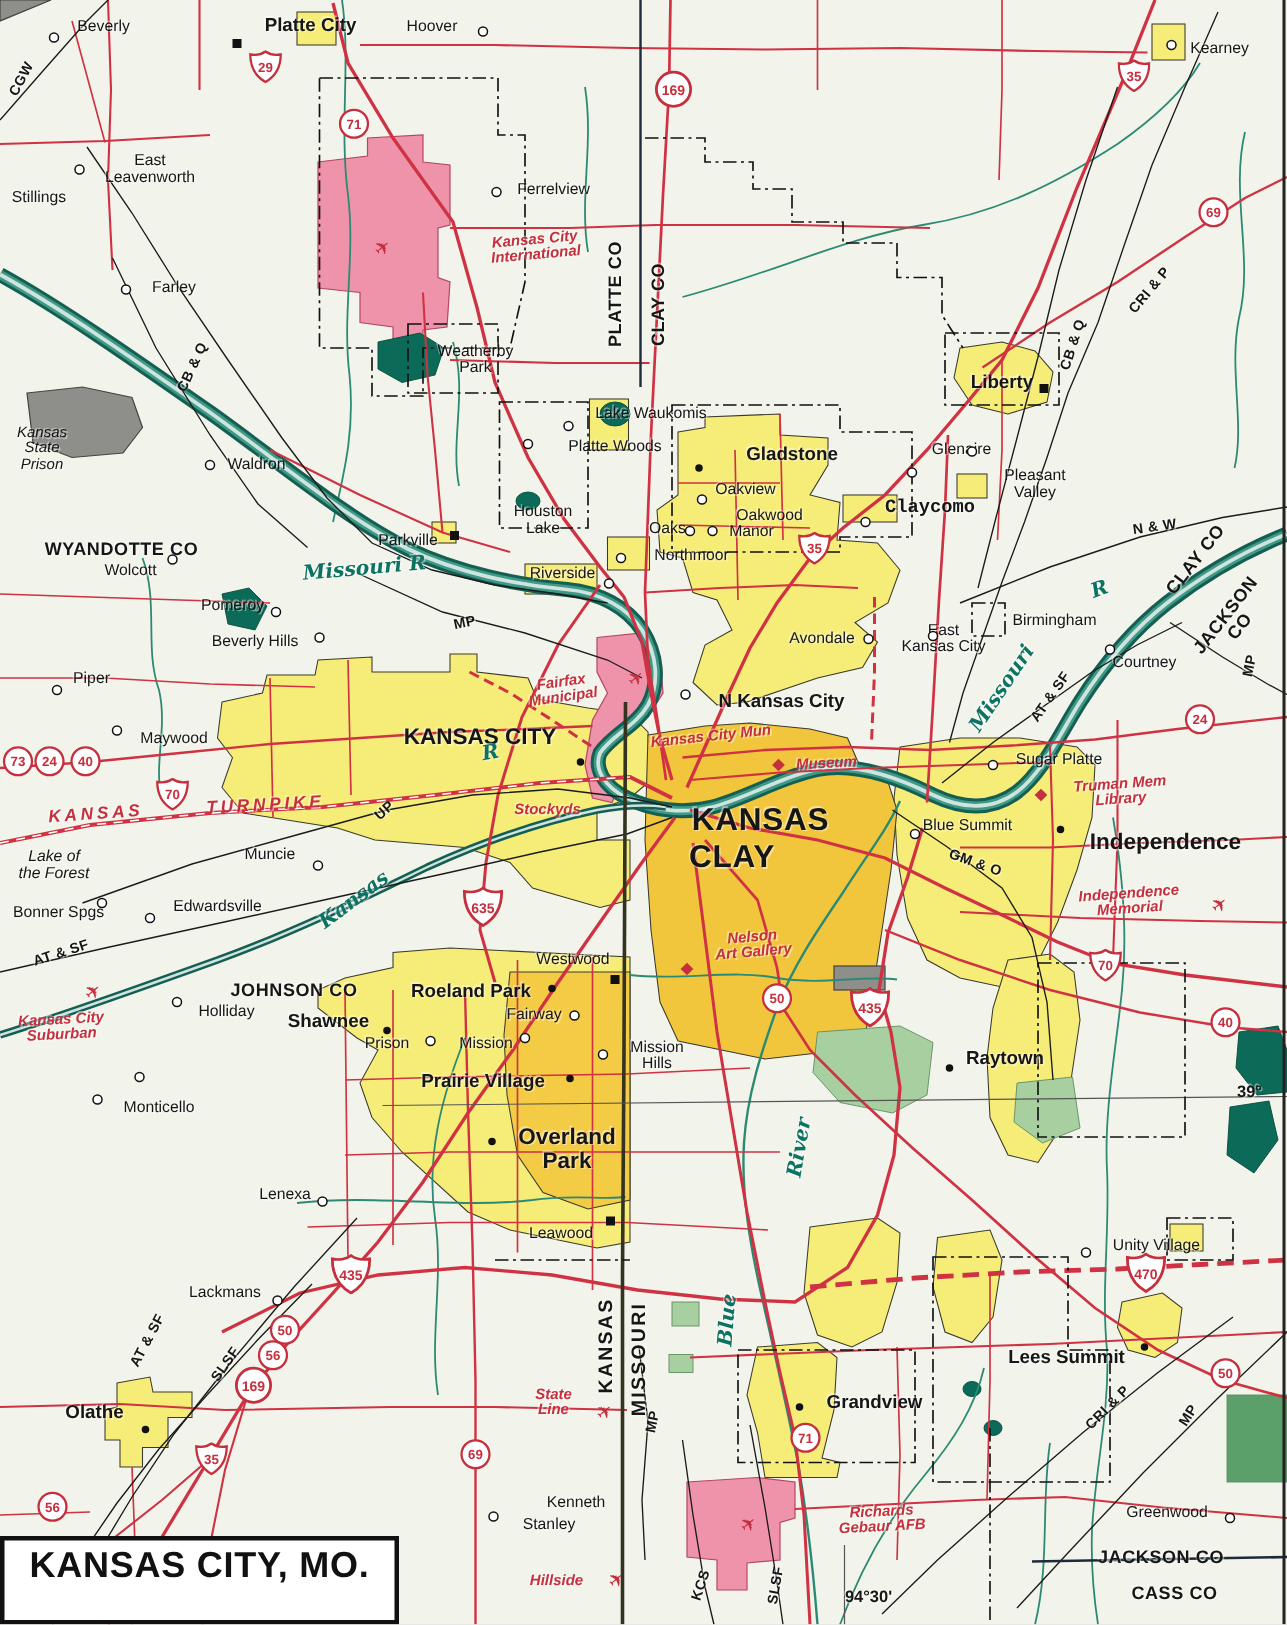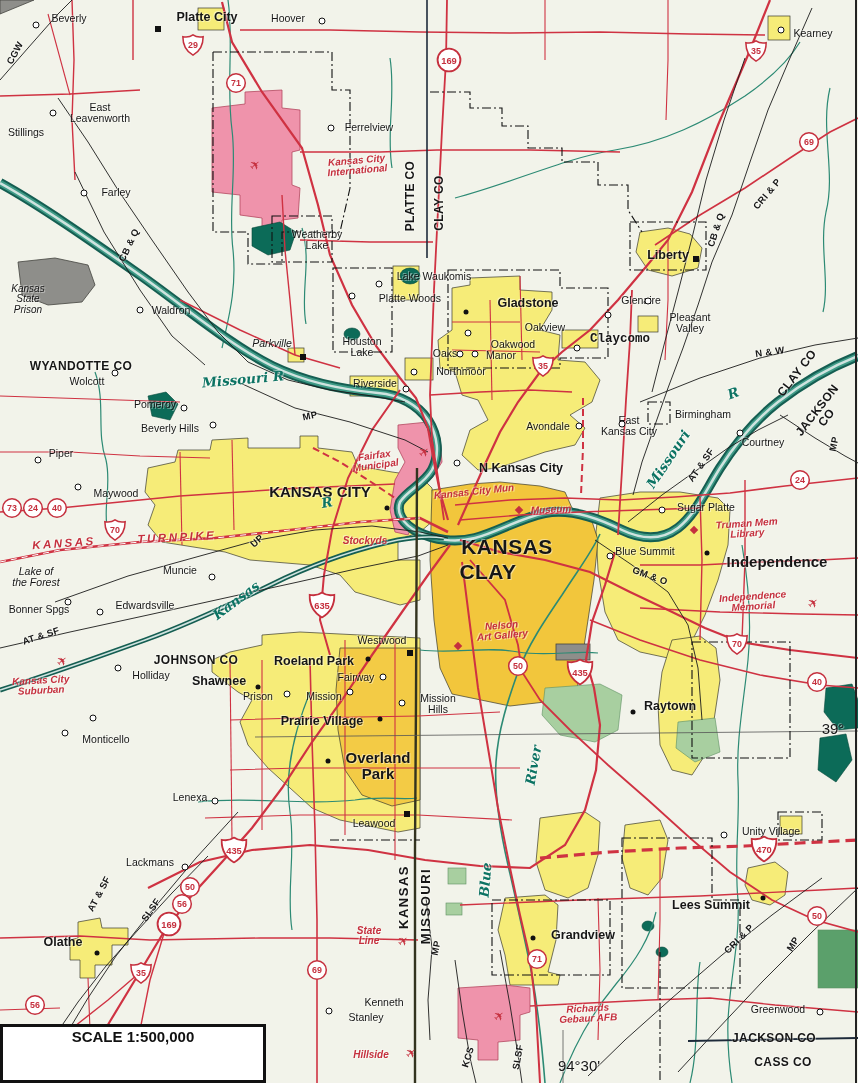--- a/index.html
+++ b/index.html
@@ -12,21 +12,21 @@
   .town{font-size:10.5px;}
   .city{font-size:12.5px;font-weight:bold;}
   .citylg{font-size:15px;font-weight:bold;}
   .cityxl{font-size:21px;font-weight:800;letter-spacing:.5px;}
   .county{font-size:12px;font-weight:bold;letter-spacing:.4px;}
   .state{font-size:13px;font-weight:bold;letter-spacing:1.5px;}
   .rr{font-size:9.5px;font-weight:bold;letter-spacing:.3px;}
   .river{font-family:"DejaVu Serif",serif;font-style:italic;font-size:13.5px;color:#0c7363;font-weight:bold;}
   .poi{font-size:10px;font-style:italic;font-weight:bold;color:#c5303e;}
   .tpk{font-size:11.5px;font-style:italic;font-weight:bold;color:#c5303e;letter-spacing:2.5px;}
-  .coord{font-size:15px;font-weight:normal;}
+  .coord{font-size:11px;font-weight:bold;}
   .ital{font-size:10px;font-style:italic;}
   .plane{position:absolute;transform:translate(-50%,-50%) rotate(-40deg);color:#c5303e;
          font-size:13px;line-height:1;pointer-events:none;}
   .mk{position:absolute;transform:translate(-50%,-50%);pointer-events:none;}
   .m-dot{width:5px;height:5px;background:#111;border-radius:50%;}
   .m-ring{width:5px;height:5px;border:1.3px solid #111;border-radius:50%;background:#fff;}
   .m-sq{width:6px;height:6px;background:#111;}
   .m-dia{width:6px;height:6px;background:#c5303e;transform:translate(-50%,-50%) rotate(45deg);}
   .shield{position:absolute;transform:translate(-50%,-50%);pointer-events:none;}
   .title-box{position:absolute;left:0;top:1024px;width:266px;height:59px;background:#fff;
@@ -244,40 +244,40 @@
       <div class="lbl town" style="left: 288px; top: 18px;">Hoover</div>
       <div class="lbl town" style="left: 813px; top: 33px;">Kearney</div>
       <div class="lbl town" style="left: 100px; top: 113px;">East
 Leavenworth</div>
       <div class="lbl town" style="left: 369px; top: 127px;">Ferrelview</div>
       <div class="lbl town" style="left: 26px; top: 132px;">Stillings</div>
       <div class="lbl town" style="left: 116px; top: 192px;">Farley</div>
       <div class="lbl poi" style="transform: translate(-50%, -50%) rotate(-5deg); left: 357px; top: 166px;">Kansas City
 International</div>
       <div class="lbl town" style="left: 317px; top: 240px;">Weatherby
-Lake</div>
+Park</div>
       <div class="lbl city" style="left: 668px; top: 255px;">Liberty</div>
       <div class="lbl town" style="left: 434px; top: 276px;">Lake Waukomis</div>
       <div class="lbl town" style="left: 410px; top: 298px;">Platte Woods</div>
       <div class="lbl city" style="left: 528px; top: 303px;">Gladstone</div>
       <div class="lbl town" style="left: 641px; top: 300px;">Glenaire</div>
       <div class="lbl town" style="left: 171px; top: 310px;">Waldron</div>
       <div class="lbl town" style="left: 690px; top: 323px;">Pleasant
 Valley</div>
-      <div class="lbl town" style="left: 497px; top: 327px; margin-left: 48px;">Oakview</div>
+      <div class="lbl town" style="left: 497px; top: 327px;">Oakview</div>
       <div class="lbl town" style="left: 362px; top: 347px;">Houston
 Lake</div>
       <div class="lbl city" style="left: 620px; top: 339px; font-family: Liberation Mono, monospace;">Claycomo</div>
       <div class="lbl ital" style="left: 28px; top: 300px;">Kansas
 State
 Prison</div>
       <div class="lbl town" style="left: 513px; top: 344px;">Oakwood</div>
       <div class="lbl town" style="left: 445px; top: 353px;">Oaks</div>
       <div class="lbl town" style="left: 501px; top: 355px;">Manor</div>
-      <div class="lbl town" style="left: 272px; top: 343px; font-style: italic;">Parkville</div>
+      <div class="lbl town" style="left: 272px; top: 361px;">Parkville</div>
       <div class="lbl town" style="left: 461px; top: 371px;">Northmoor</div>
       <div class="lbl town" style="left: 375px; top: 383px;">Riverside</div>
       <div class="lbl county" style="left: 81px; top: 366px;">WYANDOTTE CO</div>
       <div class="lbl town" style="left: 87px; top: 381px;">Wolcott</div>
       <div class="lbl town" style="left: 703px; top: 414px;">Birmingham</div>
       <div class="lbl town" style="left: 629px; top: 426px;">East
 Kansas City</div>
       <div class="lbl town" style="left: 548px; top: 426px;">Avondale</div>
       <div class="lbl town" style="left: 155px; top: 404px;">Pomeroy</div>
       <div class="lbl town" style="left: 170px; top: 428px;">Beverly Hills</div>
@@ -438,21 +438,21 @@
       <span class="mk m-dia" style="left: 519px; top: 510px;"></span>
       <span class="mk m-dia" style="left: 694px; top: 530px;"></span>
       <span class="mk m-dia" style="left: 458px; top: 646px;"></span>
       <span class="plane" style="left: 255px; top: 165px;">✈</span>
       <span class="plane" style="left: 424px; top: 452px;">✈</span>
       <span class="plane" style="left: 62px; top: 661px;">✈</span>
       <span class="plane" style="left: 813px; top: 603px;">✈</span>
       <span class="plane" style="left: 403px; top: 941px;">✈</span>
       <span class="plane" style="left: 411px; top: 1053px;">✈</span>
       <span class="plane" style="left: 499px; top: 1016px;">✈</span>
-      <div class="shield" style="left: 177px; top: 47px; margin-left: 16px;"><svg width="22" height="22" viewBox="0 0 26 26">
+      <div class="shield" style="left: 177px; top: 47px;"><svg width="22" height="22" viewBox="0 0 26 26">
           <path d="M13,1 C16,3.2 21,4 25,3.2 C25,13 21,20.5 13,25 C5,20.5 1,13 1,3.2 C5,4 10,3.2 13,1 Z" fill="#fff" stroke="#c5303e" stroke-width="1.8"></path>
     <text x="13" y="17" text-anchor="middle" font-family="Liberation Sans,sans-serif" font-size="10.5" font-weight="bold" fill="#c5303e">29</text>
         </svg></div>
       <div class="shield" style="left: 756px; top: 53px;"><svg width="22" height="22" viewBox="0 0 26 26">
           <path d="M13,1 C16,3.2 21,4 25,3.2 C25,13 21,20.5 13,25 C5,20.5 1,13 1,3.2 C5,4 10,3.2 13,1 Z" fill="#fff" stroke="#c5303e" stroke-width="1.8"></path>
     <text x="13" y="17" text-anchor="middle" font-family="Liberation Sans,sans-serif" font-size="10.5" font-weight="bold" fill="#c5303e">35</text>
         </svg></div>
       <div class="shield" style="left: 543px; top: 368px;"><svg width="22" height="22" viewBox="0 0 26 26">
           <path d="M13,1 C16,3.2 21,4 25,3.2 C25,13 21,20.5 13,25 C5,20.5 1,13 1,3.2 C5,4 10,3.2 13,1 Z" fill="#fff" stroke="#c5303e" stroke-width="1.8"></path>
     <text x="13" y="17" text-anchor="middle" font-family="Liberation Sans,sans-serif" font-size="10.5" font-weight="bold" fill="#c5303e">35</text>
@@ -545,15 +545,15 @@
           <circle cx="13" cy="13" r="11" fill="#fff" stroke="#c5303e" stroke-width="1.8"></circle>
     <text x="13" y="17" text-anchor="middle" font-family="Liberation Sans,sans-serif" font-size="10.5" font-weight="bold" fill="#c5303e">50</text>
         </svg></div>
       <div class="shield" style="left: 537px; top: 961px;"><svg width="22" height="22" viewBox="0 0 26 26">
           <circle cx="13" cy="13" r="11" fill="#fff" stroke="#c5303e" stroke-width="1.8"></circle>
     <text x="13" y="17" text-anchor="middle" font-family="Liberation Sans,sans-serif" font-size="10.5" font-weight="bold" fill="#c5303e">71</text>
         </svg></div>
     </div>
 
   <div class="title-box">
-    <div class="tb-scale">SCALE 1:500,000</div>
+    <div class="tb-title">KANSAS CITY, MO.</div>
   </div>
 </div>
 
 </body></html>

